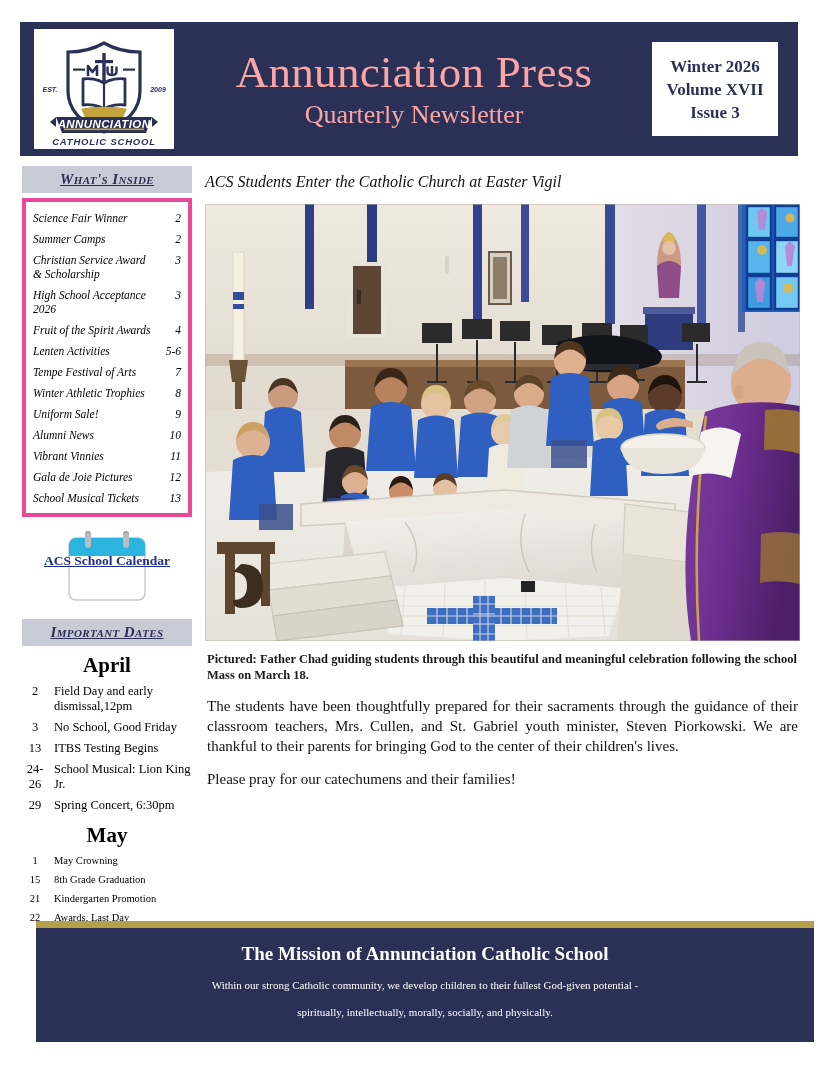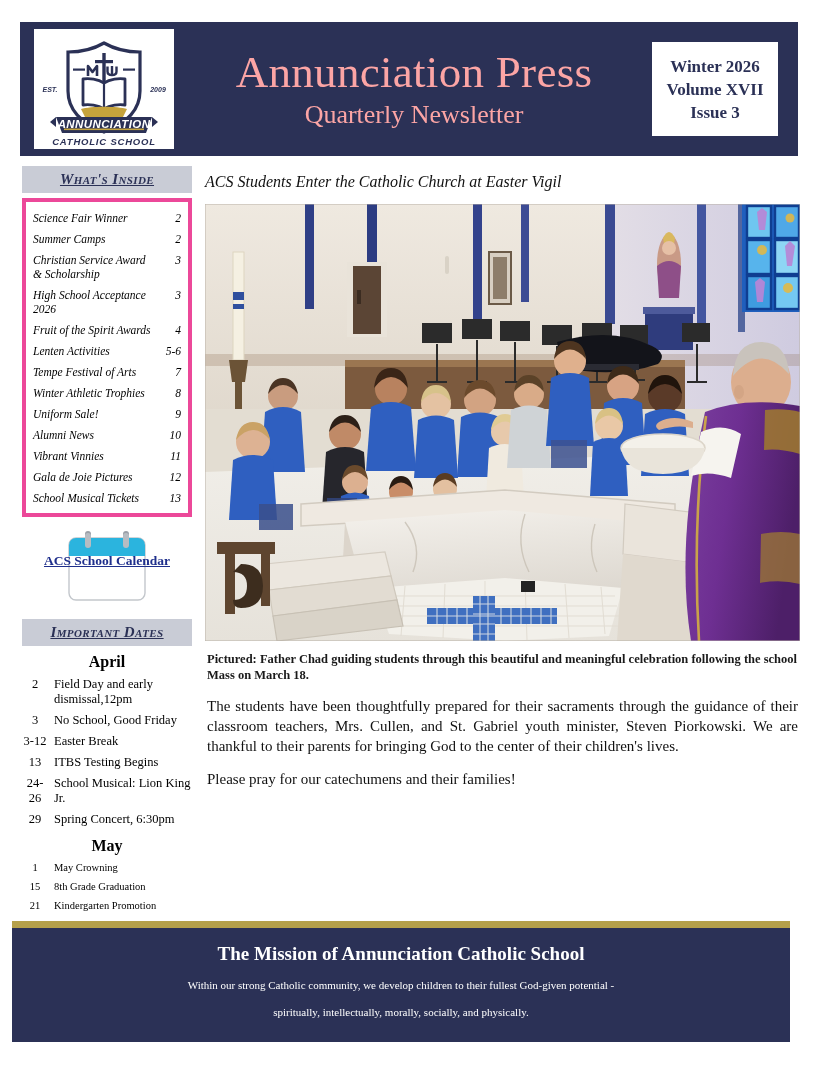--- a/index.html
+++ b/index.html
@@ -130,21 +130,21 @@
     font-size: 13.5px;
     line-height: 20px;
     text-decoration: underline;
   }
 
   .dates-header { margin-top: 10px; }
 
   .month-name {
     text-align: center;
     font-weight: bold;
-    font-size: 16px;
+    font-size: 21px;
     margin: 7px 0 3px 0;
   }
   .date-row {
     display: flex;
     align-items: flex-start;
     font-size: 11px;
     line-height: 13.5px;
     padding: 3px 0;
   }
   .date-num {
@@ -196,21 +196,21 @@
     line-height: 20px;
     color: #111111;
     text-align: justify;
     margin: 13px 2px 0 2px;
   }
   .body-p.last { text-align: left; }
 
   
   .mission {
     position: absolute;
-    left: 12px; top: 921px;
+    left: 36px; top: 921px;
     width: 778px;
     background: #2b3156;
     border-top: 7px solid #b5a04a;
     box-sizing: border-box;
     padding: 13px 30px 16px 30px;
     text-align: center;
     color: #ffffff;
   }
   .mission-title {
     font-weight: bold;
@@ -356,24 +356,20 @@
 
     <div id="dates-list">
         <div class="month-name">April</div>
         <div class="date-row big">
           <div class="date-num">2</div>
           <div class="date-txt">Field Day and early dismissal,12pm</div>
         </div>
         <div class="date-row big">
           <div class="date-num">3</div>
           <div class="date-txt">No School, Good Friday</div>
-        </div>
-        <div class="date-row big">
-          <div class="date-num">3-12</div>
-          <div class="date-txt">Easter Break</div>
         </div>
         <div class="date-row big">
           <div class="date-num">13</div>
           <div class="date-txt">ITBS Testing Begins</div>
         </div>
         <div class="date-row big">
           <div class="date-num">24-26</div>
           <div class="date-txt">School Musical: Lion King Jr.</div>
         </div>
         <div class="date-row big">

